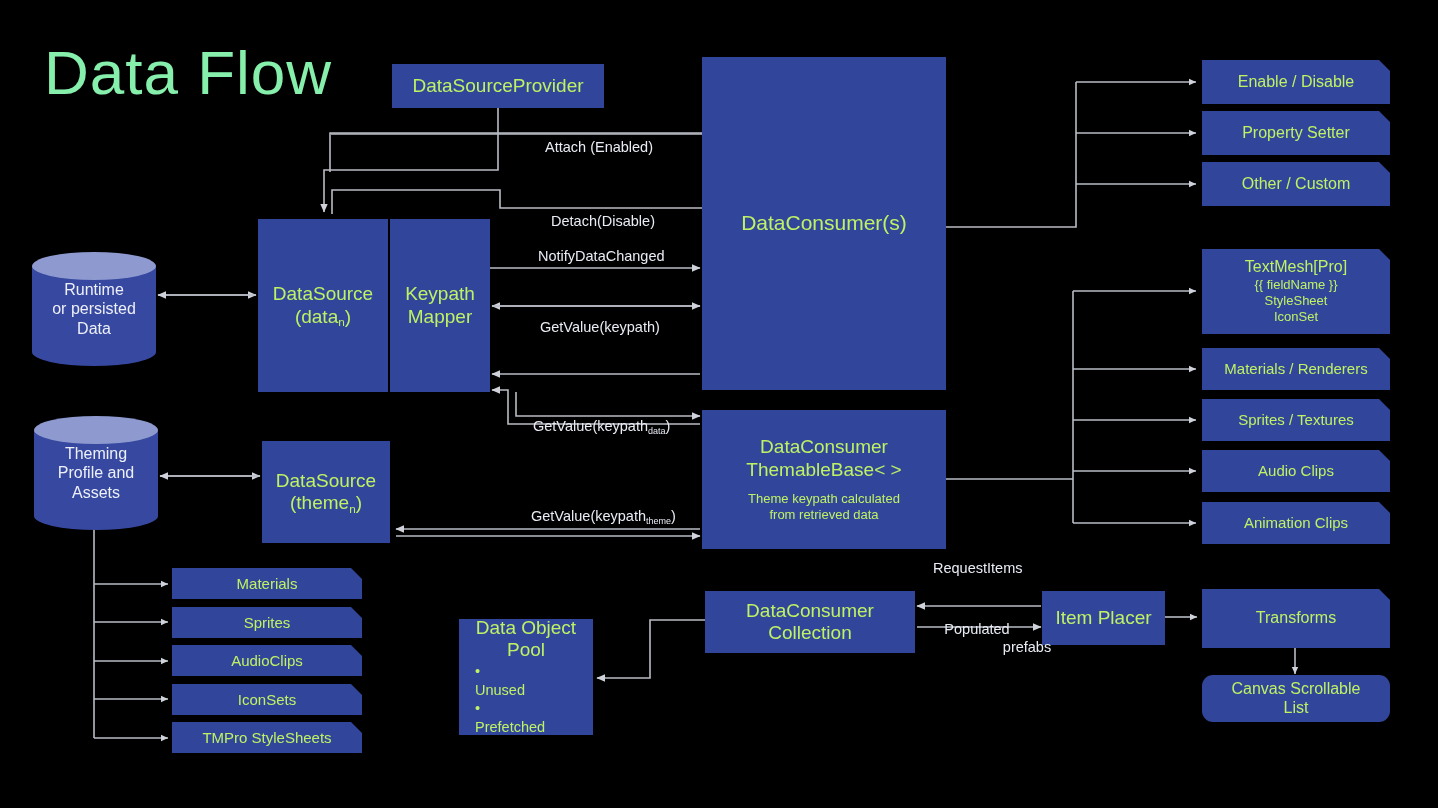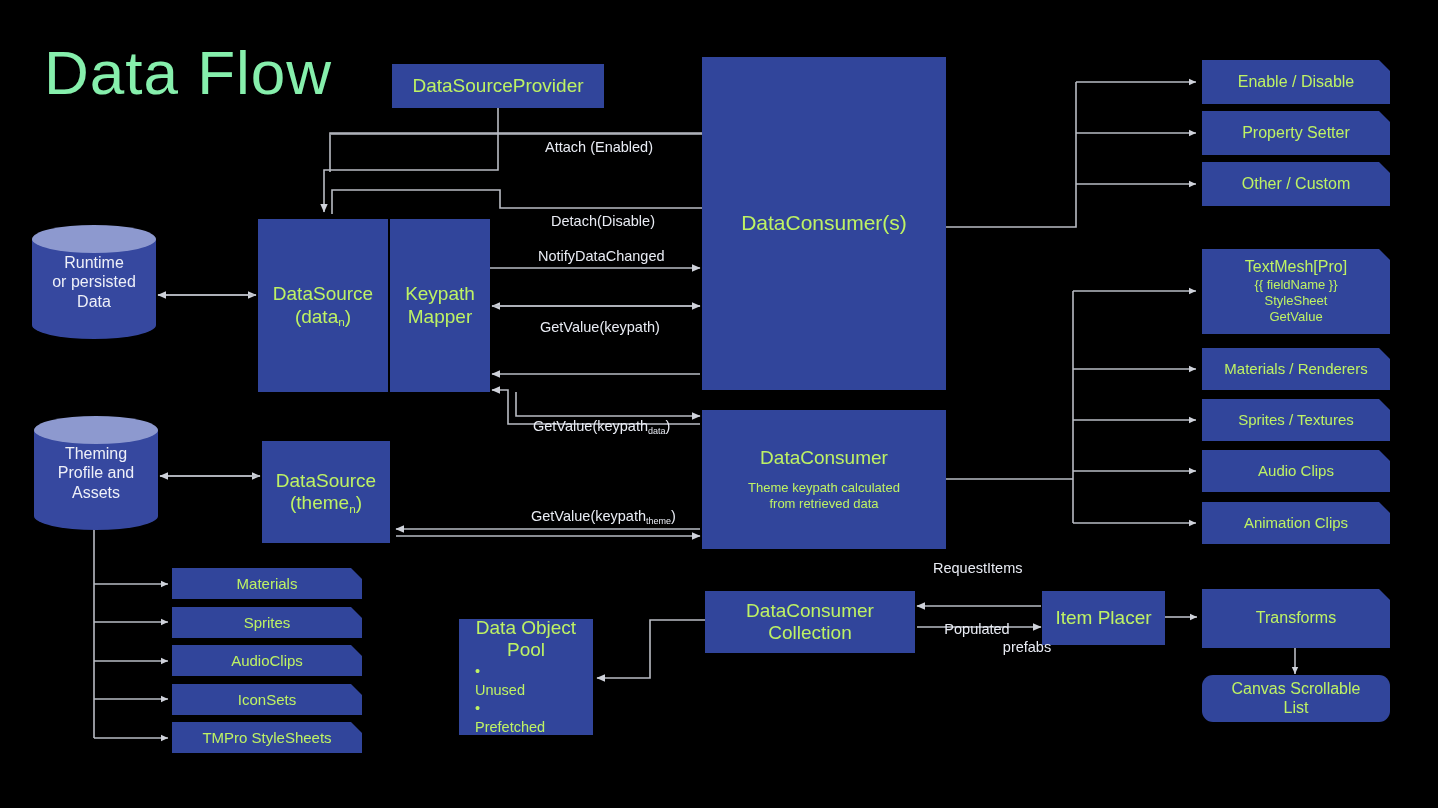--- a/index.html
+++ b/index.html
@@ -122,21 +122,21 @@
 
       <path d="M1295,648 L1295,674" marker-end="url(#ahs)"></path>
 
       <path d="M705,620 L650,620 L650,678 L597,678" marker-end="url(#ah)"></path>
 
     </g>
   </svg>
 
   <div class="title" style="left:44px;top:42px;">Data Flow</div>
 
-  <div class="cyl" style="left:32px;top:225px;width:124px;height:114px;text-decoration:underline;">
+  <div class="cyl" style="left:32px;top:252px;width:124px;height:114px;text-decoration:underline;">
     <div class="bot"></div>
     <div class="body"></div>
     <div class="top"></div>
     <div class="txt">
       <div>
         <span>Runtime</span><br>
         <span>or persisted</span><br>
         <span>Data</span>
       </div>
     </div>
@@ -176,20 +176,21 @@
   <div class="node big" style="left:262px;top:441px;width:128px;height:102px;">
     <div class="inner">
       <span class="line2">DataSource</span>
       <span class="line2"><span>(theme</span><sub>n</sub><span>)</span></span>
     </div>
   </div>
 
   <div class="node big" style="left:702px;top:410px;width:244px;height:139px;">
     <div class="inner">
       <span class="line2">DataConsumer</span>
+      <span class="line2">ThemableBase&lt; &gt;</span>
       <span class="gap"></span>
       <span class="sub">Theme keypath calculated</span>
       <span class="sub">from retrieved data</span>
     </div>
   </div>
 
   <div class="node big" style="left:705px;top:591px;width:210px;height:62px;">
     <div class="inner">
       <span class="line2">DataConsumer</span>
       <span class="line2">Collection</span>
@@ -211,21 +212,21 @@
 
   <div class="node fold" style="left:1202px;top:60px;width:188px;height:44px;">Enable / Disable</div>
   <div class="node fold" style="left:1202px;top:111px;width:188px;height:44px;">Property Setter</div>
   <div class="node fold" style="left:1202px;top:162px;width:188px;height:44px;">Other / Custom</div>
 
   <div class="node fold" style="left:1202px;top:249px;width:188px;height:85px;">
     <div class="inner">
       <span class="line2">TextMesh[Pro]</span>
       <span class="sub">{{ fieldName }}</span>
       <span class="sub">StyleSheet</span>
-      <span class="sub">GetValue</span>
+      <span class="sub">IconSet</span>
     </div>
   </div>
   <div class="node fold sm" style="left:1202px;top:348px;width:188px;height:42px;">Materials / Renderers</div>
   <div class="node fold sm" style="left:1202px;top:399px;width:188px;height:42px;">Sprites / Textures</div>
   <div class="node fold sm" style="left:1202px;top:450px;width:188px;height:42px;">Audio Clips</div>
   <div class="node fold sm" style="left:1202px;top:502px;width:188px;height:42px;">Animation Clips</div>
 
   <div class="node fold" style="left:1202px;top:589px;width:188px;height:59px;">Transforms</div>
   <div class="node" style="left:1202px;top:675px;width:188px;height:47px;border-radius:11px;">
     <div class="inner">

